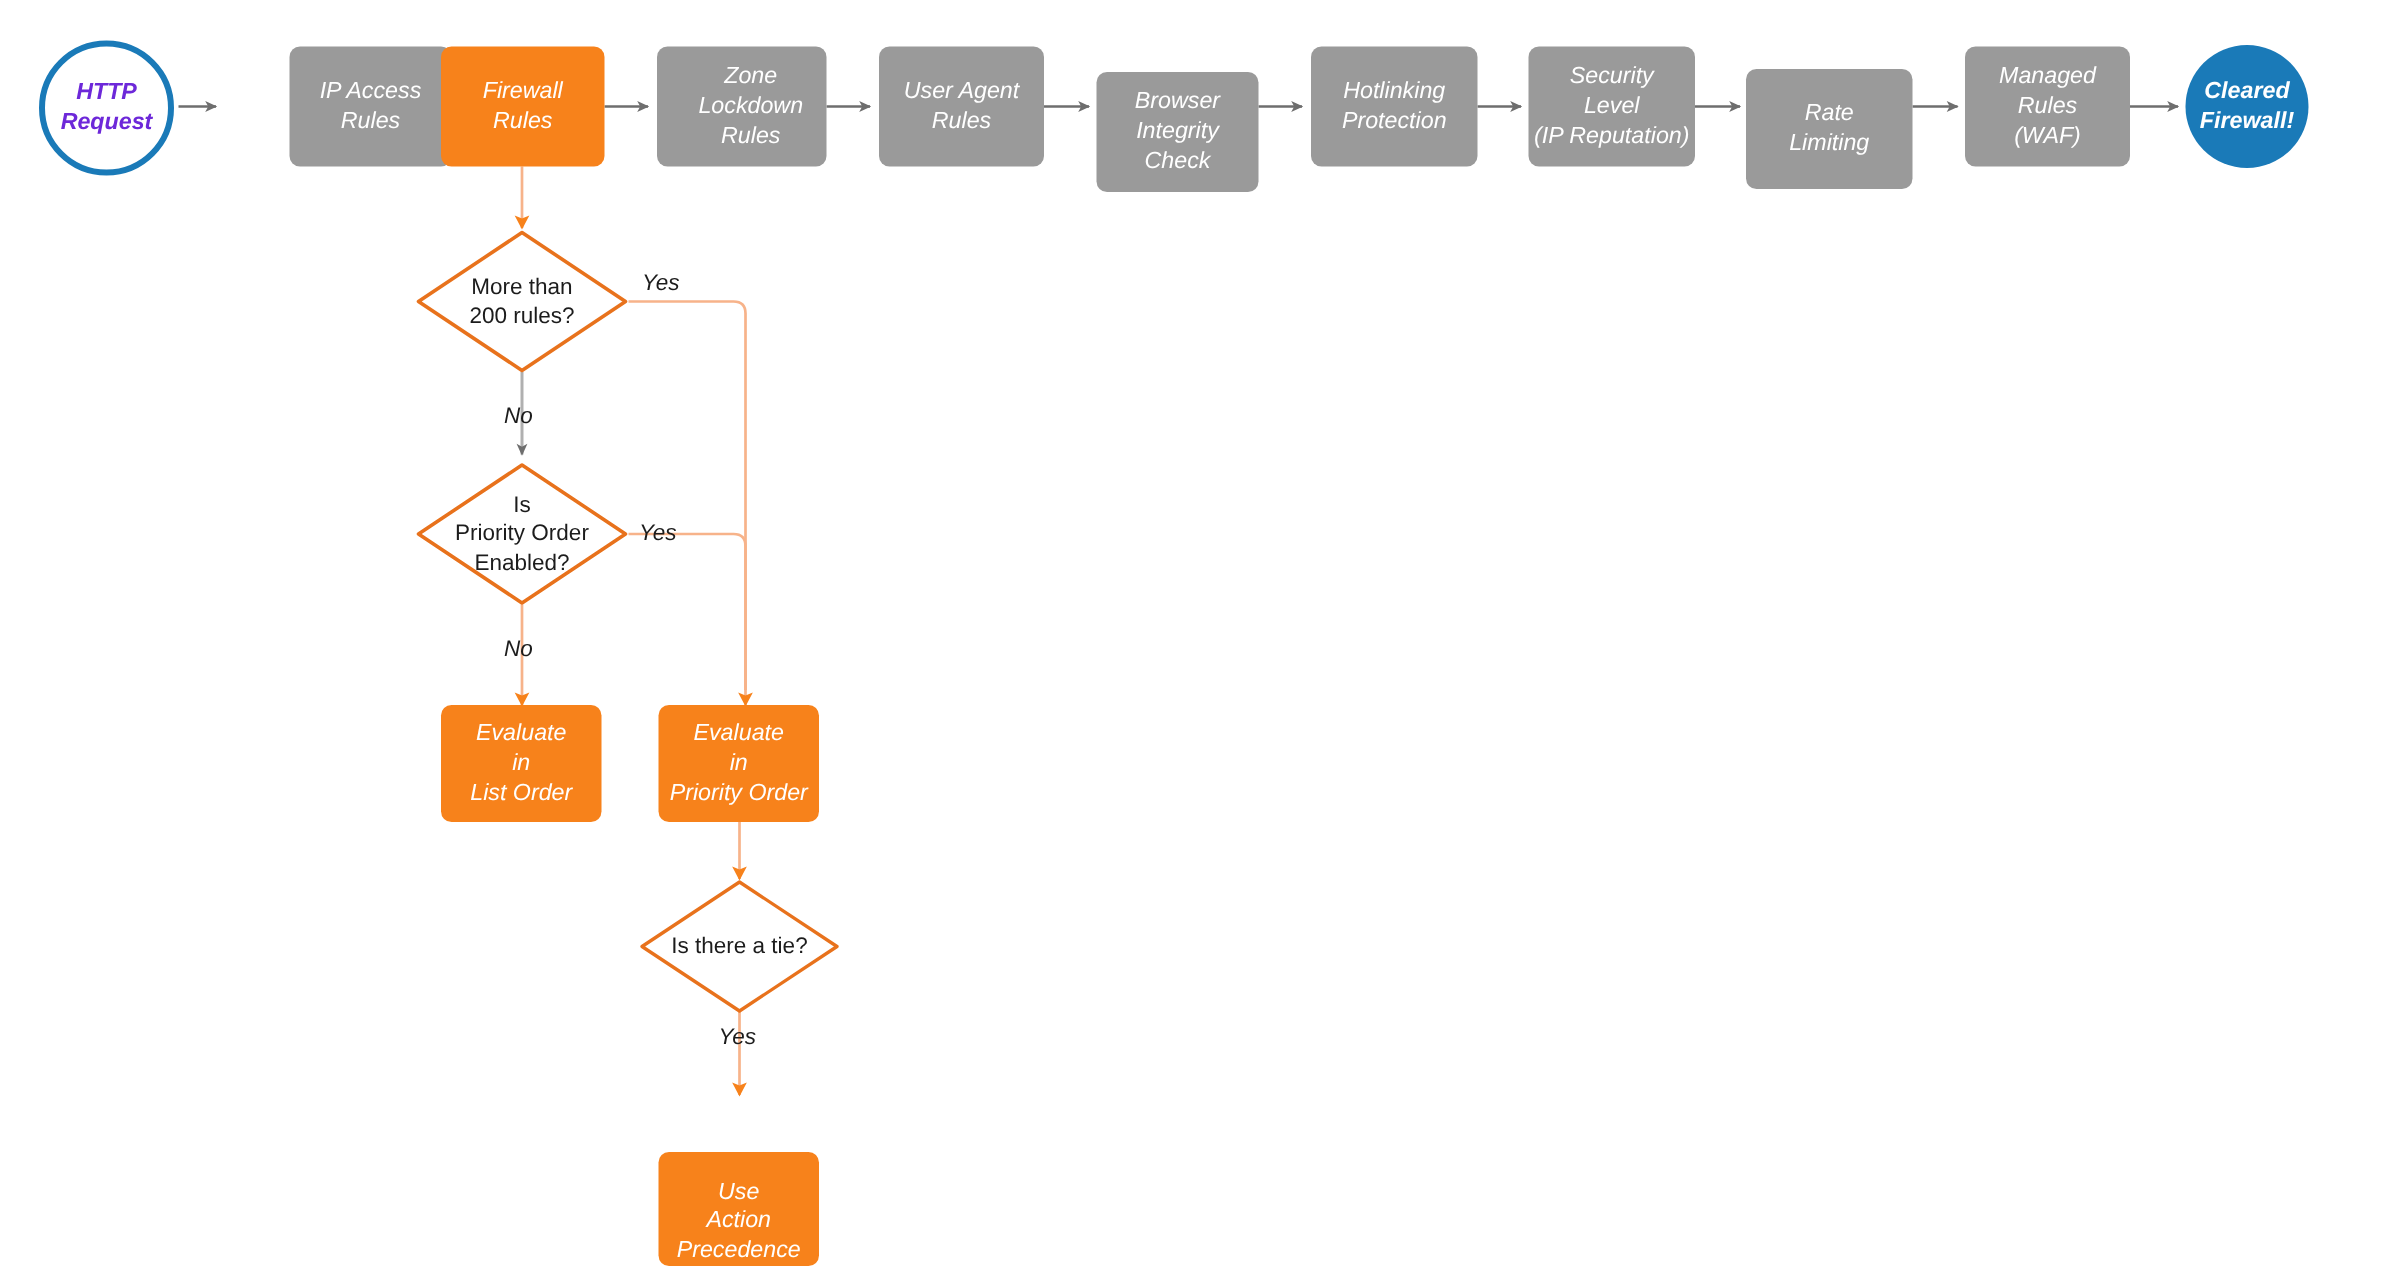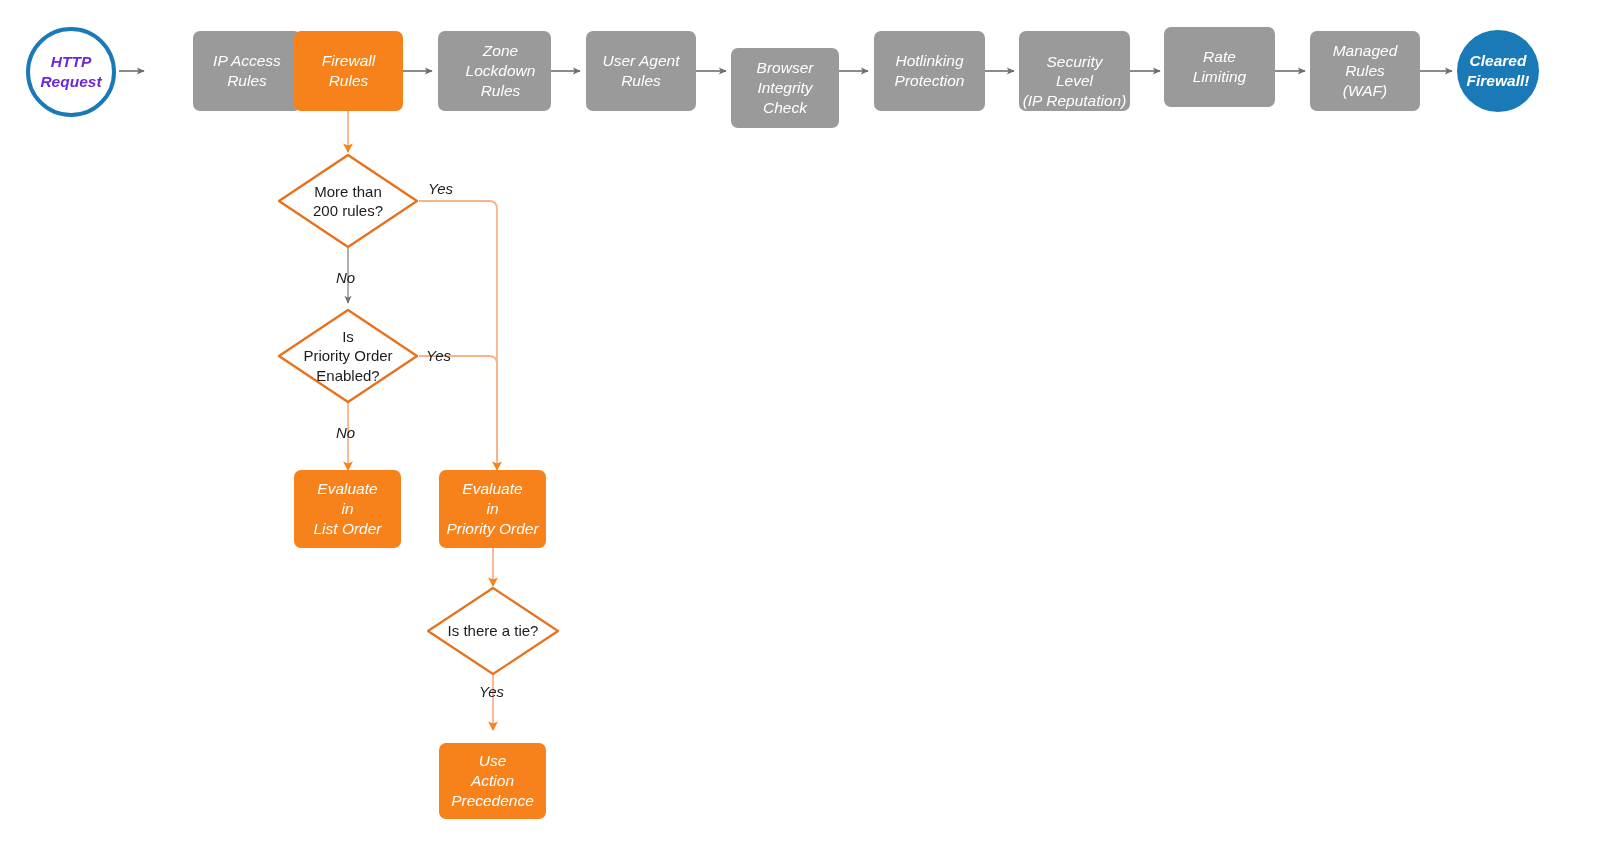--- a/index.html
+++ b/index.html
@@ -184,27 +184,27 @@
     <span>Browser
 Integrity
 Check</span>
   </div>
 
   <div class="node box gray" style="left:874px; top:31px; width:111px; height:80px;">
     <span>Hotlinking
 Protection</span>
   </div>
 
-  <div class="node box gray" style="left:1019px; top:31px; width:111px; height:80px;align-items:flex-end;">
+  <div class="node box gray" style="left:1019px; top:31px; width:111px; height:80px;">
     <span>Security
 Level
 (IP Reputation)</span>
   </div>
 
-  <div class="node box gray" style="left:1164px; top:27px; width:111px; height:80px;">
+  <div class="node box gray" style="left:1164px; top:46px; width:111px; height:80px;">
     <span>Rate
 Limiting</span>
   </div>
 
   <div class="node box gray" style="left:1310px; top:31px; width:110px; height:80px;">
     <span>Managed
 Rules
 (WAF)</span>
   </div>
 
@@ -242,21 +242,21 @@
 in
 List Order</span>
   </div>
 
   <div class="node box orange" style="left:439px; top:470px; width:107px; height:78px;">
     <span>Evaluate
 in
 Priority Order</span>
   </div>
 
-  <div class="node box orange" style="left:439px; top:743px; width:107px; height:76px;">
+  <div class="node box orange" style="left:439px; top:768px; width:107px; height:76px;align-items:flex-end;">
     <span>Use
 Action
 Precedence</span>
   </div>
 
   <div class="edge-label ital" style="left:428px; top:180px;">Yes</div>
 
   <div class="edge-label ital" style="left:336px; top:269px;">No</div>
 
   <div class="edge-label ital" style="left:426px; top:347px;">Yes</div>

